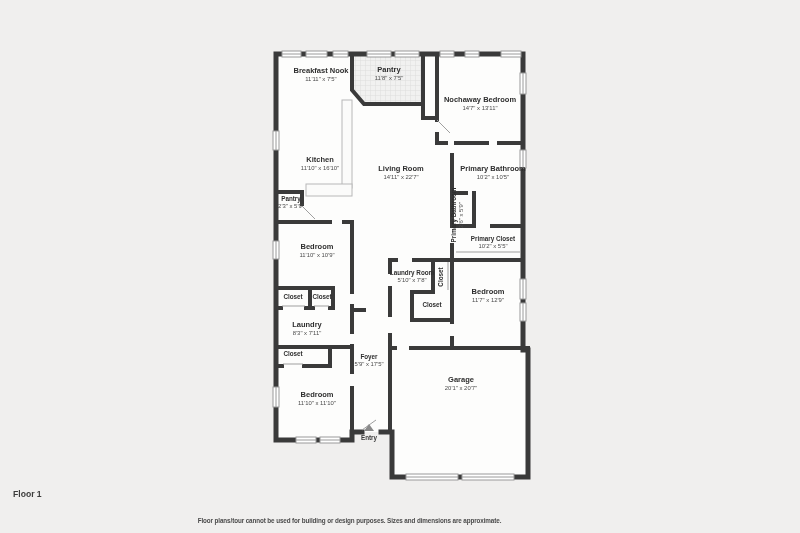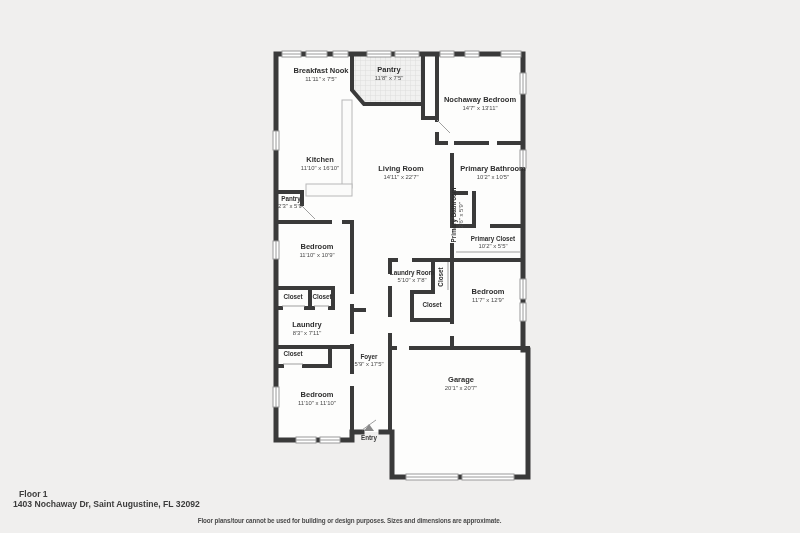--- a/index.html
+++ b/index.html
@@ -26,21 +26,21 @@
   .entry-label{
     position:absolute;transform:translate(-50%,0);
     font-size:6.3px;font-weight:bold;color:#3a3a3a;
   }
   .addr{
     position:absolute;left:13px;top:499px;
     font-size:8.6px;font-weight:bold;color:#3c3c3c;
   }
   .floor{
     position:absolute;left:13px;top:489px;
-    font-size:8.6px;font-weight:bold;color:#3c3c3c;margin-left:6px;
+    font-size:8.6px;font-weight:bold;color:#3c3c3c;
   }
   .disclaimer{
     position:absolute;left:50%;top:517px;transform:translateX(-50%);
     font-size:6.3px;font-weight:bold;color:#4a4a4a;
     white-space:nowrap;letter-spacing:-0.1px;
   }
 </style>
 </head>
 <body>
 
@@ -223,17 +223,16 @@
     <div class="rn">Bedroom</div>
     <div class="rd">11'10" x 11'10"</div>
   </div>
   <div class="rl" style="left:461px;top:384px">
     <div class="rn">Garage</div>
     <div class="rd">20'1" x 20'7"</div>
   </div>
 
   <div class="entry-label" style="left:369px;top:434px">Entry</div>
 
-  <div class="addr">1403 Nochaway Dr, Saint Augustine, FL 32092</div>
   <div class="floor">Floor 1</div>
   <div class="disclaimer">Floor plans/tour cannot be used for building or design purposes. Sizes and dimensions are approximate.</div>
 
 </div>
 
 </body></html>

